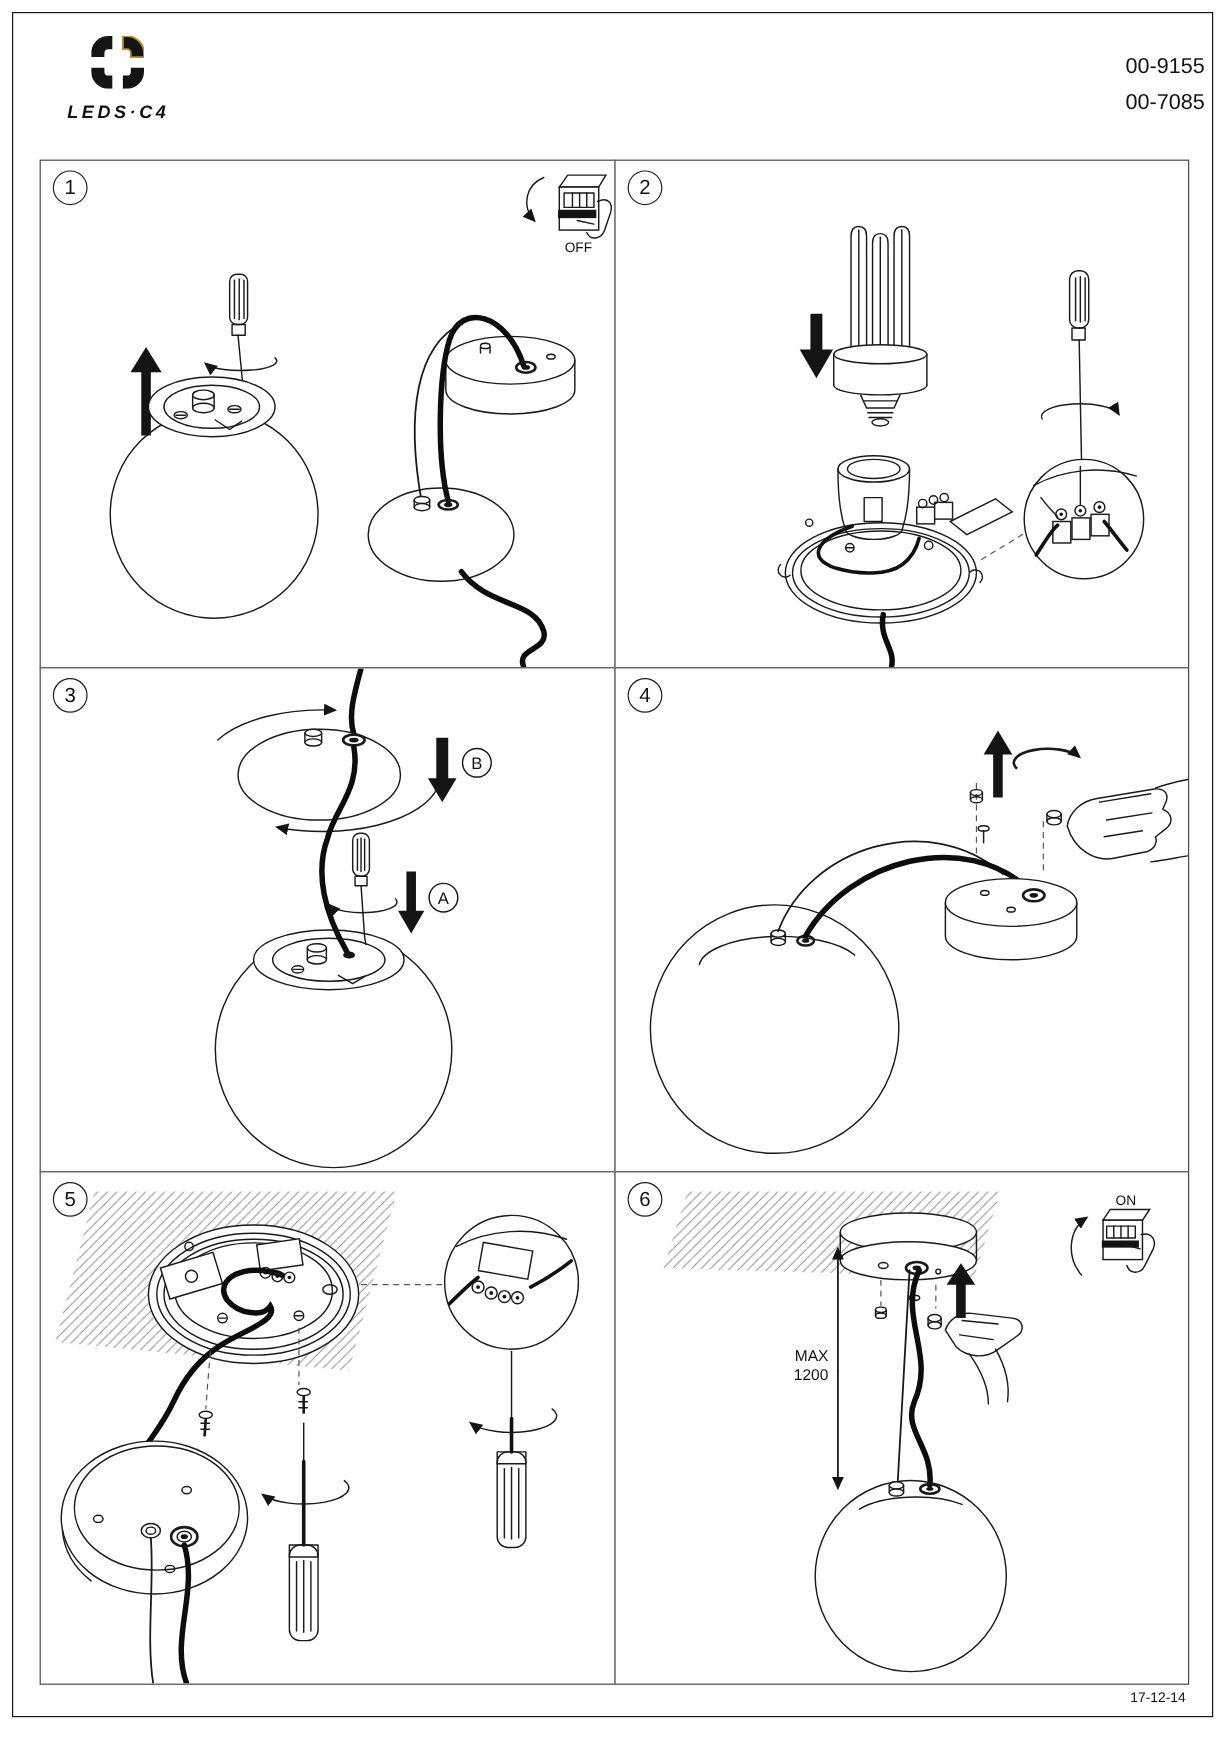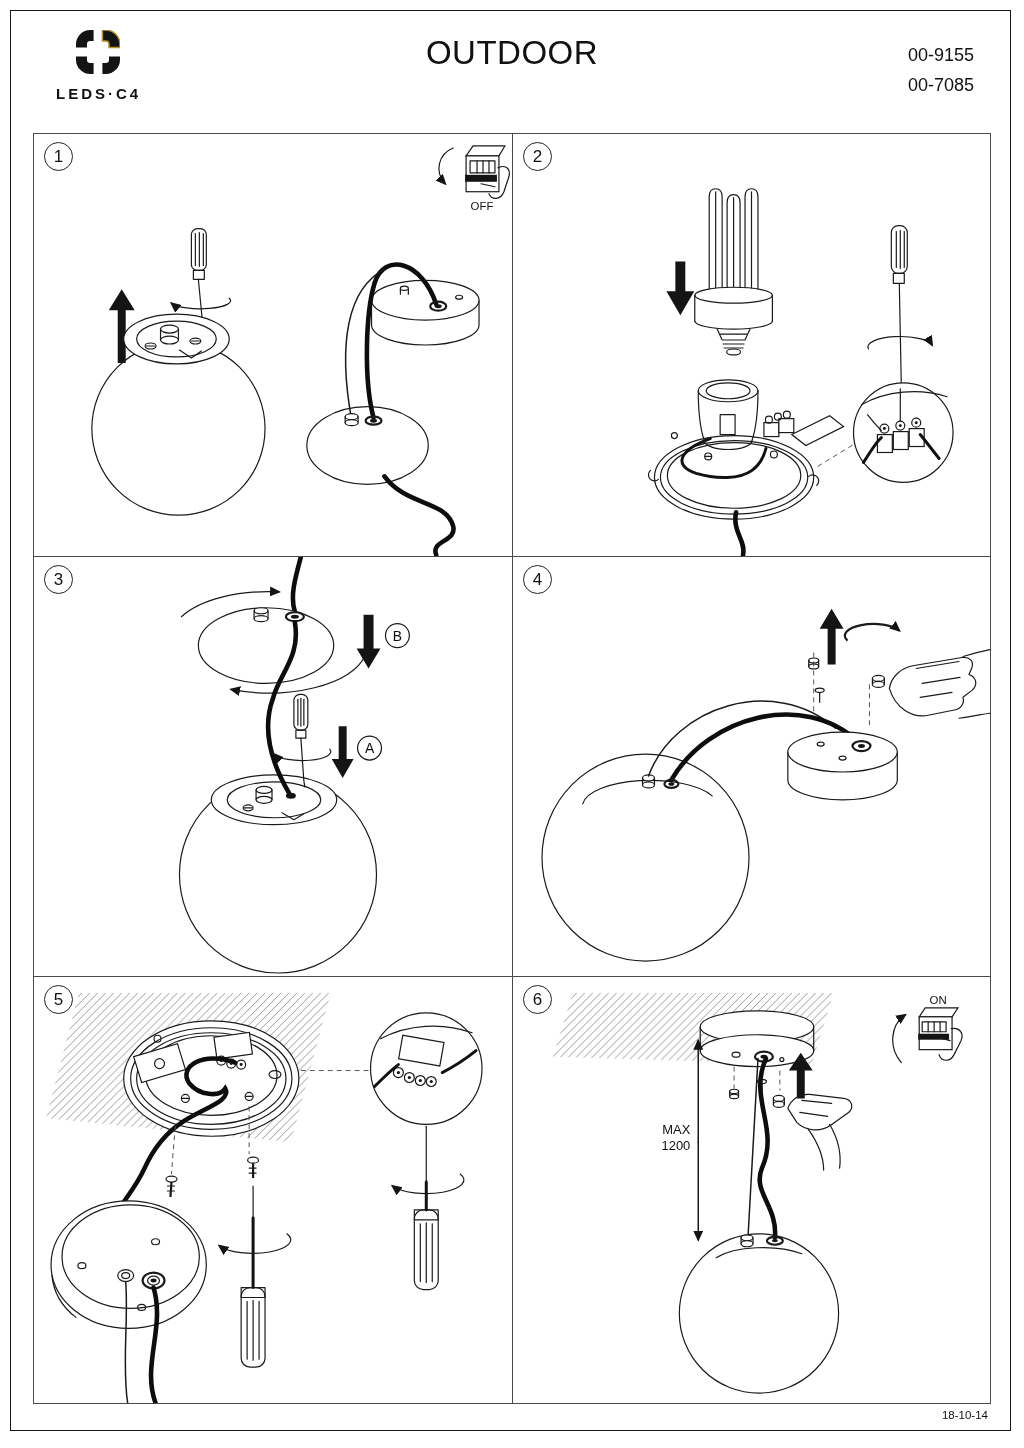--- a/index.html
+++ b/index.html
@@ -3,24 +3,24 @@
 <meta charset="utf-8">
 <style>
   html,body{margin:0;padding:0;background:#fff;}
   .sheet{position:relative;width:1024px;height:1448px;background:#fff;overflow:hidden;
          font-family:"Liberation Sans",sans-serif;color:#111;}
   .outer-border{position:absolute;left:10px;top:10px;width:1001px;height:1421px;
                 border:1.6px solid #161616;box-sizing:border-box;}
   
   .logo-mark{position:absolute;left:76px;top:30px;width:44px;height:44px;}
   .brand-text{position:absolute;left:56px;top:85px;font-size:15px;font-weight:bold;
-              letter-spacing:3px;white-space:nowrap;}
+              letter-spacing:3px;white-space:nowrap;font-style:italic;}
   .title{position:absolute;left:0;top:34px;width:100%;text-align:center;
          font-size:33px;letter-spacing:.5px;font-weight:400;}
-  .codes{position:absolute;right:50px;top:40px;text-align:right;font-size:18px;line-height:30px;}
+  .codes{position:absolute;right:20px;top:40px;text-align:right;font-size:18px;line-height:30px;}
   
   .panel{position:absolute;box-sizing:border-box;border:1px solid #4a4a4a;background:#fff;overflow:hidden;}
   #p1{left:33px;top:133px;width:480px;height:424px;}
   #p2{left:512px;top:133px;width:479px;height:424px;}
   #p3{left:33px;top:556px;width:480px;height:421px;}
   #p4{left:512px;top:556px;width:479px;height:421px;}
   #p5{left:33px;top:976px;width:480px;height:428px;}
   #p6{left:512px;top:976px;width:479px;height:428px;}
   .panel svg{position:absolute;left:0;top:0;width:100%;height:100%;}
   .step-num{position:absolute;left:10px;top:8px;width:27px;height:27px;border:1.4px solid #222;
@@ -55,21 +55,20 @@
 <div class="sheet">
   <div class="outer-border"></div>
 
   <svg class="logo-mark" viewBox="0 0 40 40">
     <path d="M0,16 v-3 a13,13 0 0 1 13,-13 h3 v10 h-3 a3,3 0 0 0 -3,3 v3 z" fill="#141414"></path>
     <path d="M24,0 h3 a13,13 0 0 1 13,13 v3 h-10 v-3 a3,3 0 0 0 -3,-3 h-3 z" fill="#141414" stroke="#b8912a" stroke-width="1.4"></path>
     <path d="M40,24 v3 a13,13 0 0 1 -13,13 h-3 v-10 h3 a3,3 0 0 0 3,-3 v-3 z" fill="#141414"></path>
     <path d="M16,40 h-3 a13,13 0 0 1 -13,-13 v-3 h10 v3 a3,3 0 0 0 3,3 h3 z" fill="#141414"></path>
   </svg>
   <div class="brand-text">LEDS·C4</div>
-  <div class="title">OUTDOOR</div>
   <div class="codes">
     <div>00-9155</div>
     <div>00-7085</div>
   </div>
 
   <div class="panel" id="p1">
     <span class="step-num">1</span>
     <svg viewBox="0 0 480 424">
       <g>
         <path class="ln" d="M421,14 C406,20 402,38 413,50" marker-end="url(#ah)"></path>
@@ -470,14 +469,14 @@
         <line class="ln" x1="417" y1="45" x2="417" y2="55"></line>
         <line class="ln" x1="423" y1="45" x2="423" y2="55"></line>
         <line class="ln" x1="429" y1="45" x2="429" y2="55"></line>
         <rect class="fil" x="407" y="57" width="31" height="6"></rect>
         <path class="ln" d="M440,52 c9,-2 13,5 10,12 l-7,14 c-4,8 -13,7 -15,0"></path>
         <path class="ln" d="M424,60 l15,4"></path>
       </g>
     </svg>
   </div>
 
-  <div class="footer-date">18-10-14</div>
+  <div class="footer-date">17-12-14</div>
 </div>
 
 </body></html>

